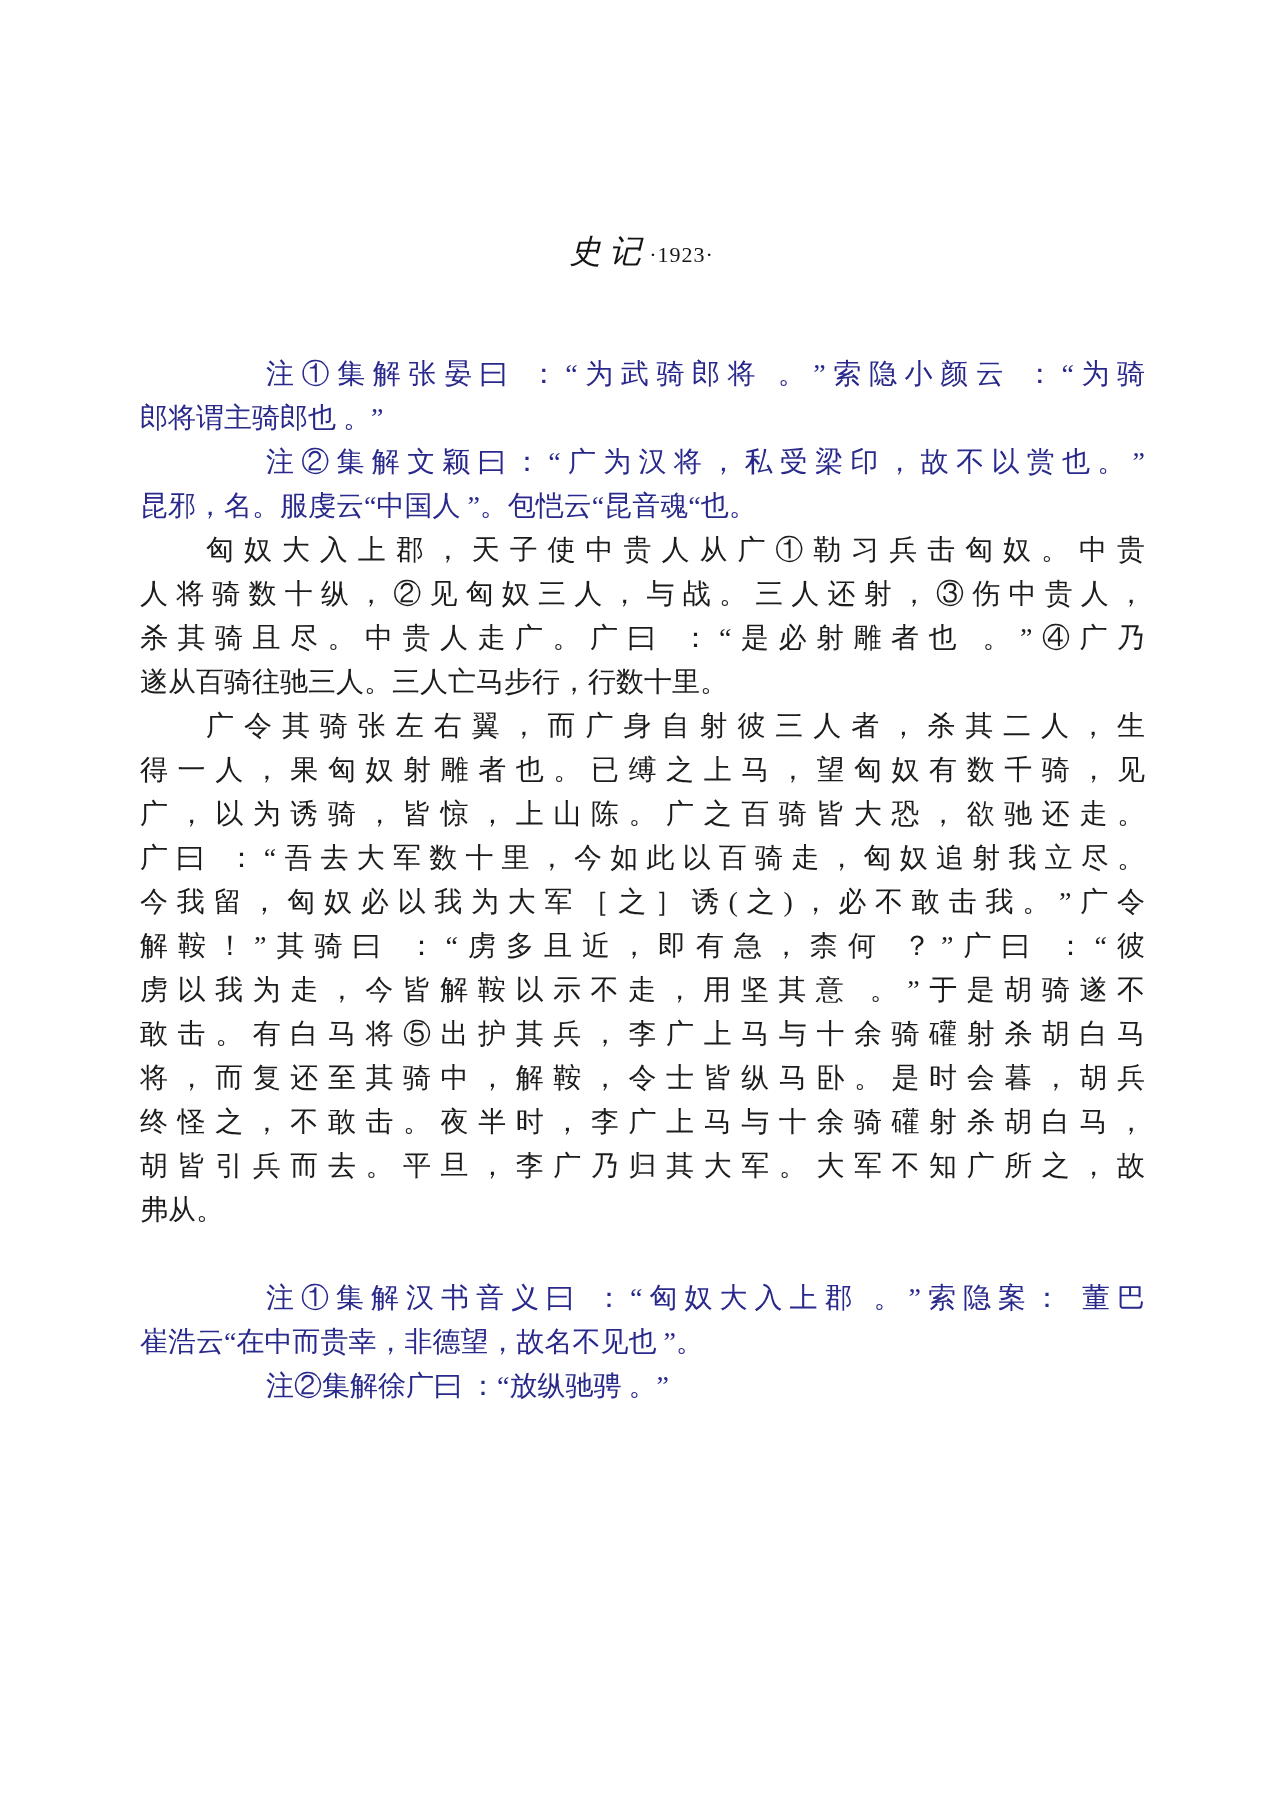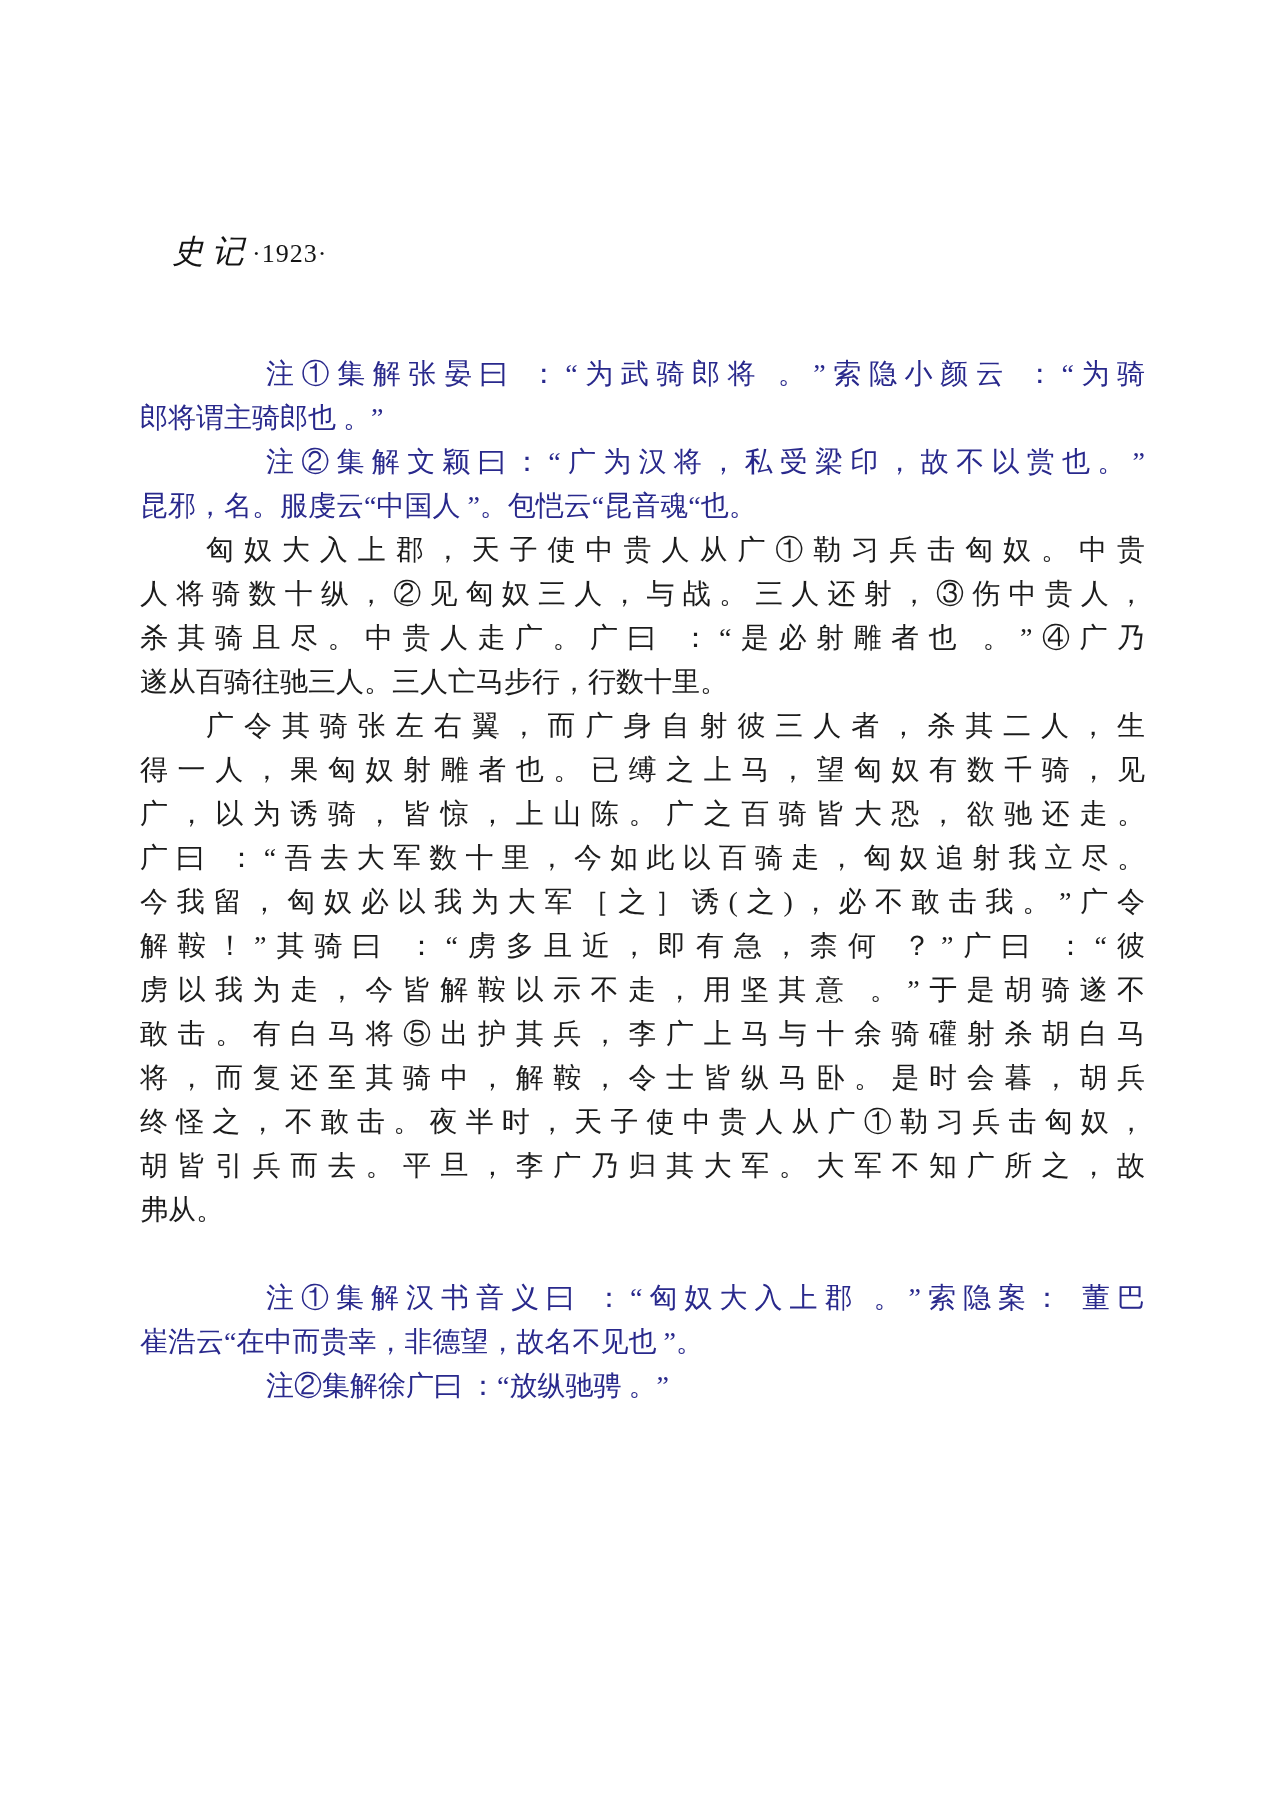--- a/index.html
+++ b/index.html
@@ -7,28 +7,28 @@
     position:relative;
     width:1283px; height:1795px;
     margin:0 auto;
     background:#ffffff;
     font-family:"Liberation Serif","DejaVu Serif",serif;
     overflow:hidden;
   }
   .header-row {
     position:absolute;
     top:230px; left:172px; right:172px;
-    display:flex; justify-content:flex-start; align-items:baseline;
+    display:flex; justify-content:center; align-items:baseline;
   }
   .book-title {
     font-size:32px; color:#141414;
     font-style:italic; letter-spacing:8px;
   }
   .page-num {
-    font-size:26px; color:#141414;
+    font-size:22px; color:#141414;
     letter-spacing:1px; font-style:normal;
   }
   .text-body {
     position:absolute;
     top:352px; left:140px; width:1005px;
   }
   .line {
     font-size:28px;
     line-height:44px;
     height:44px;
@@ -66,20 +66,20 @@
       <div class="line">遂从百骑往驰三人。三人亡马步行，行数十里。</div>
       <div class="line just ind-para">广令其骑张左右翼，而广身自射彼三人者，杀其二人，生</div>
       <div class="line just">得一人，果匈奴射雕者也。已缚之上马，望匈奴有数千骑，见</div>
       <div class="line just">广，以为诱骑，皆惊，上山陈。广之百骑皆大恐，欲驰还走。</div>
       <div class="line just">广曰 ：“吾去大军数十里，今如此以百骑走，匈奴追射我立尽。</div>
       <div class="line just">今我留，匈奴必以我为大军［之］诱(之)，必不敢击我。”广令</div>
       <div class="line just">解鞍！”其骑曰 ：“虏多且近，即有急，柰何 ？”广曰 ：“彼</div>
       <div class="line just">虏以我为走，今皆解鞍以示不走，用坚其意 。”于是胡骑遂不</div>
       <div class="line just">敢击。有白马将⑤出护其兵，李广上马与十余骑礶射杀胡白马</div>
       <div class="line just">将，而复还至其骑中，解鞍，令士皆纵马卧。是时会暮，胡兵</div>
-      <div class="line just">终怪之，不敢击。夜半时，天子使中贵人从广①勒习兵击匈奴，</div>
+      <div class="line just">终怪之，不敢击。夜半时，李广上马与十余骑礶射杀胡白马，</div>
       <div class="line just">胡皆引兵而去。平旦，李广乃归其大军。大军不知广所之，故</div>
       <div class="line">弗从。</div>
       <div class="line blue just ind-note gap">注①集解汉书音义曰 ：“匈奴大入上郡 。”索隐案： 董巴</div>
       <div class="line blue">崔浩云“在中而贵幸，非德望，故名不见也 ”。</div>
       <div class="line blue ind-note">注②集解徐广曰 ：“放纵驰骋 。”</div>
     </div>
 </div>
 
 </body></html>

